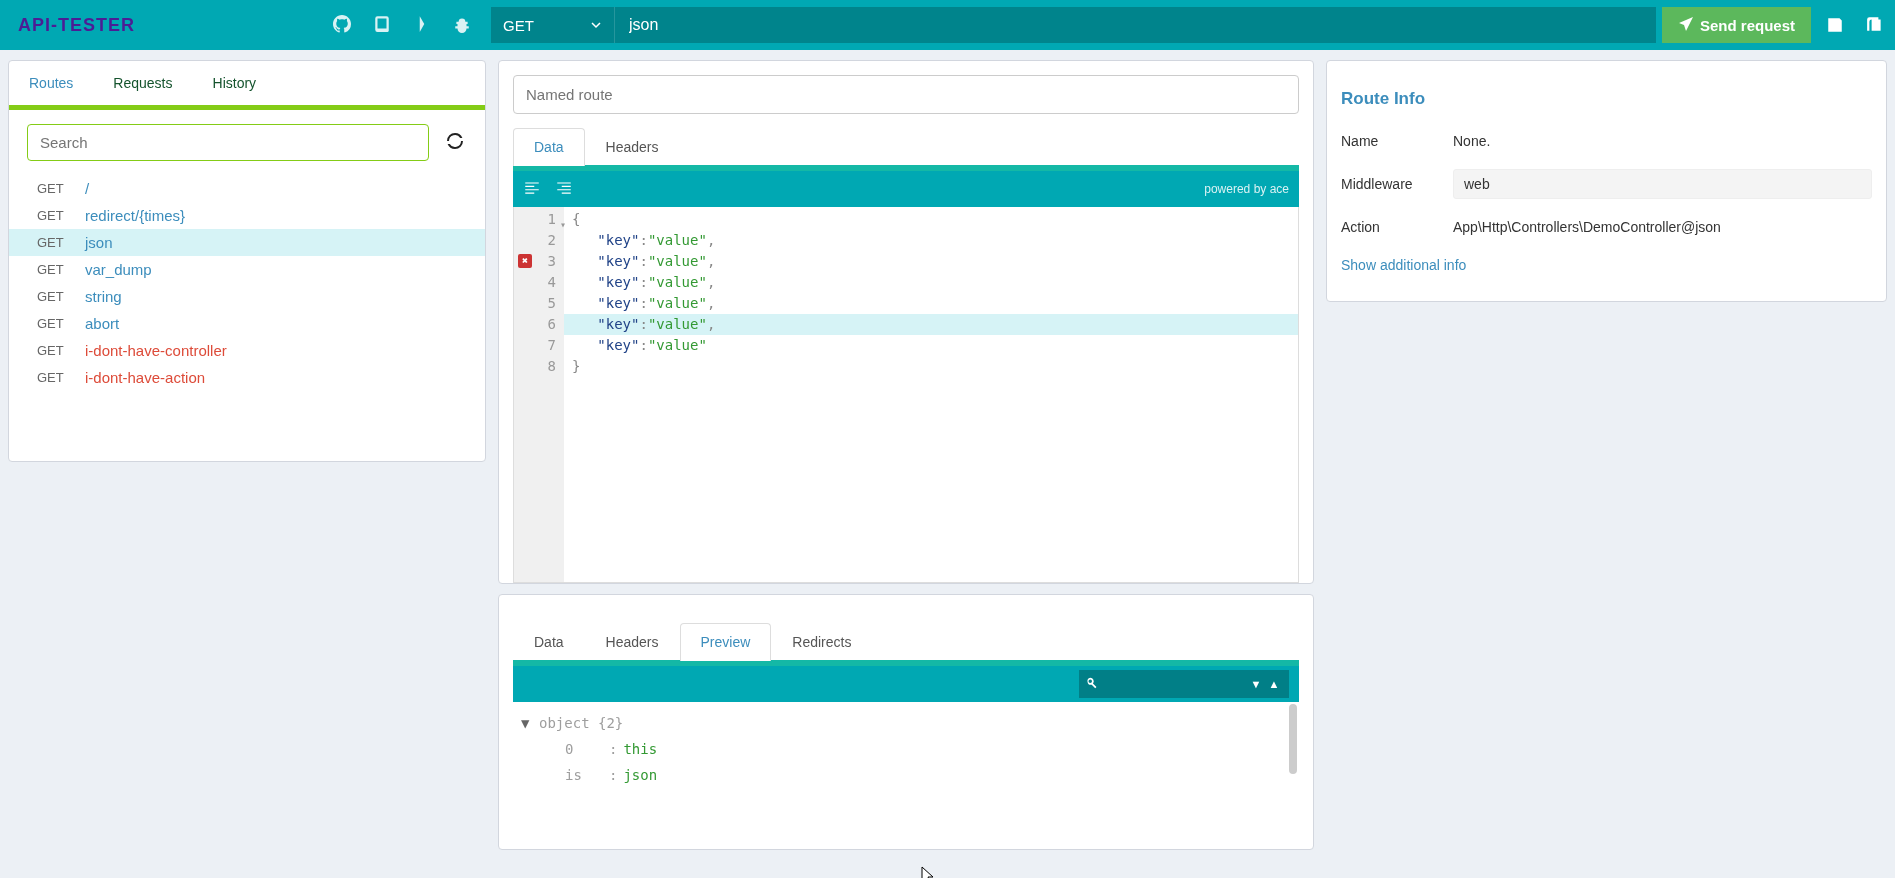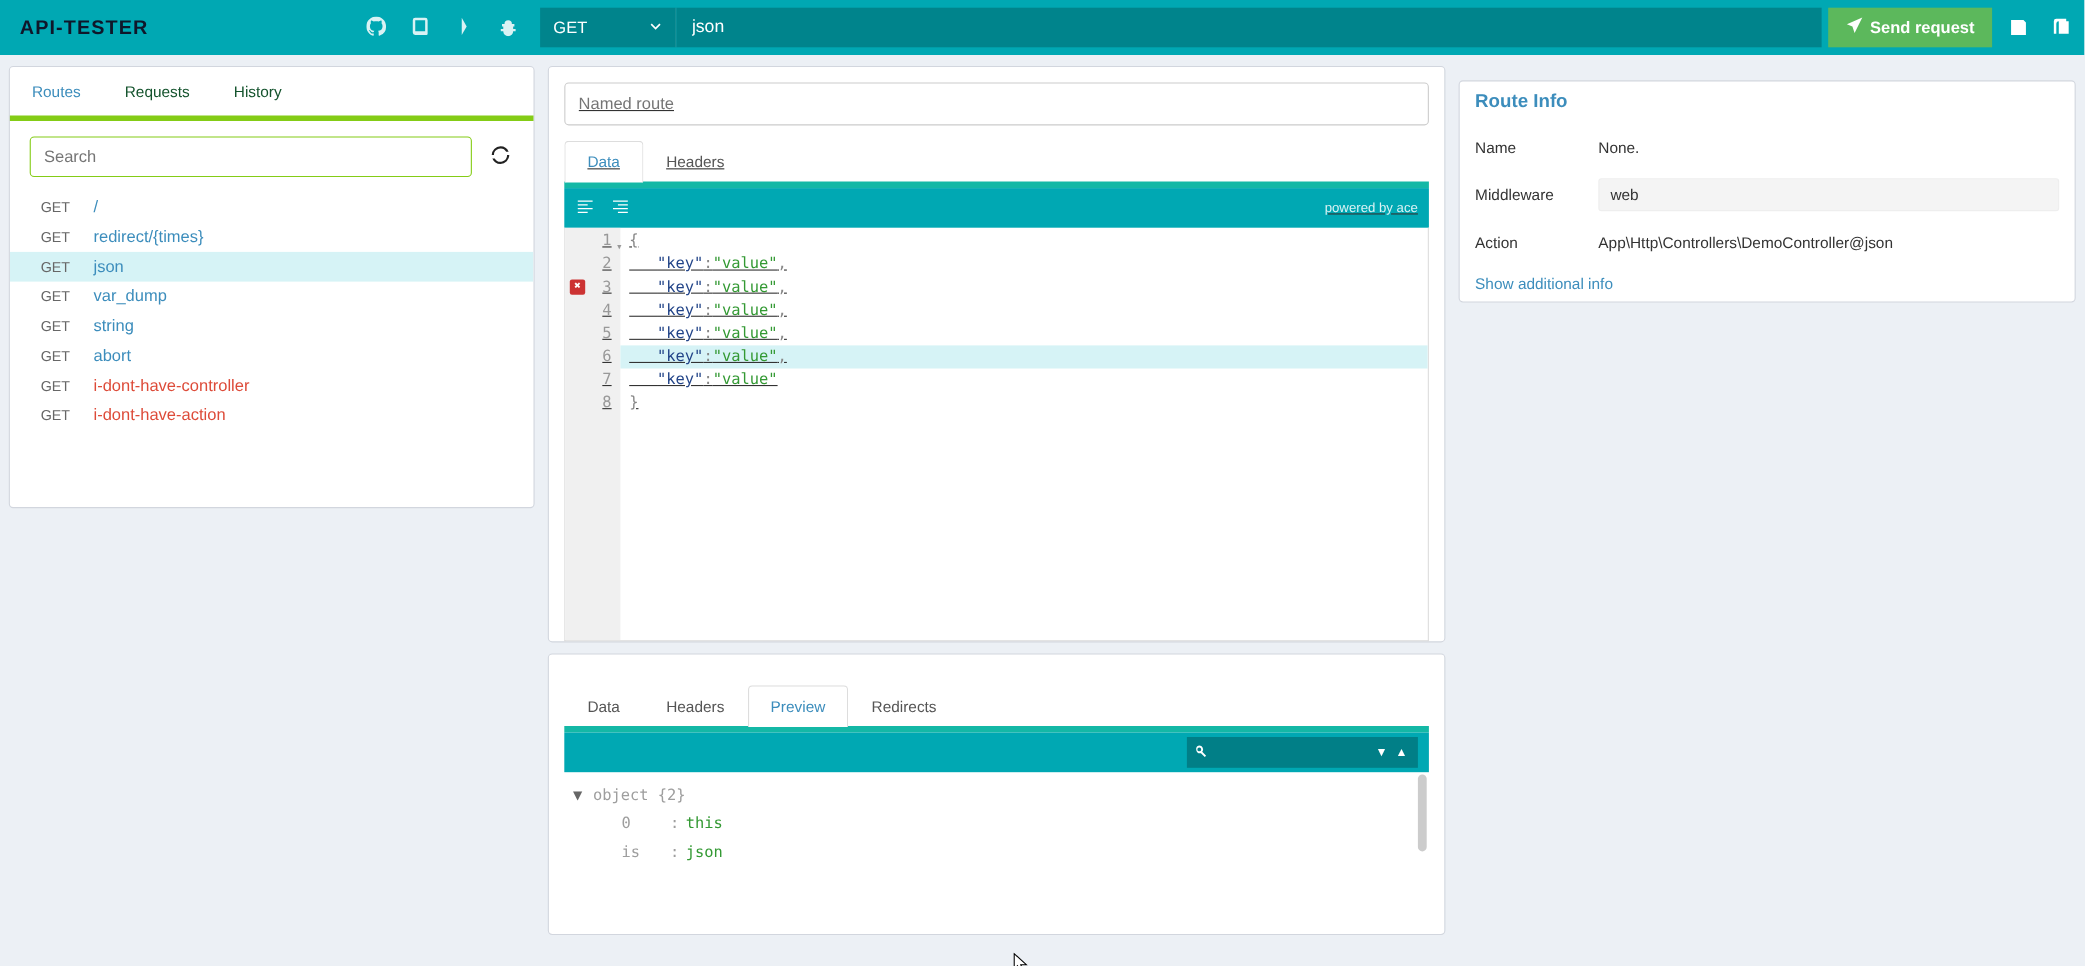--- a/index.html
+++ b/index.html
@@ -1,20 +1,20 @@
 <!DOCTYPE html>
 <html><head>
 <meta charset="utf-8">
 <style>
 * { box-sizing: border-box; margin: 0; padding: 0; }
 body { font-family: -apple-system, "Helvetica Neue", Arial, sans-serif; font-size: 14px; background: #ecf0f5; color: #333; width: 1895px; height: 878px; overflow: hidden; }
 
 
 .topbar { display: flex; align-items: center; background: #00a8b3; height: 50px; padding-left: 18px; }
-.logo { color: #0f172a; font-size: 18px; font-weight: 600; letter-spacing: 1px; width: 315px; }
+.logo { color: #4c1d95; font-size: 18px; font-weight: 600; letter-spacing: 1px; width: 315px; }
 .topbar-icons { display: flex; gap: 22px; color: rgba(255,255,255,0.85); margin-right: 20px; }
 .topbar-icons svg { width: 18px; height: 18px; fill: currentColor; }
 .method-select { display: flex; align-items: center; justify-content: space-between; background: #00848c; color: #fff; width: 124px; height: 36px; padding: 0 12px; border: none; font-size: 15px; border-right: 1px solid rgba(255,255,255,0.15); }
 .url-input { flex: 1; background: #00848c; border: none; color: #fff; height: 36px; padding: 0 14px; font-size: 16px; outline: none; }
 .url-input::placeholder { color: rgba(255,255,255,0.6); }
 .btn-send { display: flex; align-items: center; gap: 6px; background: #5cb85c; color: #fff; border: none; height: 36px; padding: 0 16px; font-size: 15px; font-weight: 600; margin-left: 6px; cursor: pointer; }
 .btn-send svg { width: 16px; height: 16px; fill: currentColor; }
 .topbar-right { display: flex; align-items: center; margin-left: 4px; }
 .topbar-right .icon-btn { width: 40px; height: 36px; display: flex; align-items: center; justify-content: center; color: #fff; cursor: pointer; }
 .topbar-right svg { width: 18px; height: 18px; fill: currentColor; }
@@ -37,21 +37,21 @@
 .refresh-icon svg { width: 24px; height: 24px; fill: #222; }
 .route-list { overflow-y: auto; }
 .route-item { display: flex; align-items: center; padding: 5px 14px 5px 28px; gap: 12px; cursor: pointer; }
 .route-item.active { background: #d6f3f6; }
 .route-item .method { font-size: 13px; color: #666; width: 36px; }
 .route-item .path { font-size: 15px; }
 .path-blue { color: #3c8dbc; }
 .path-red { color: #dd4b39; text-align: center; }
 
 
-.main-top.panel { padding: 14px 14px 0; height: 524px; display: flex; flex-direction: column; text-decoration: underline; }
+.main-top.panel { padding: 14px 14px 0; height: 524px; display: flex; flex-direction: column; }
 .named-input { width: 100%; border: 1px solid #ccc; border-radius: 4px; padding: 10px 12px; font-size: 15px; outline: none; }
 .main-tabs { display: flex; margin-top: 14px; border-bottom: 6px solid #14b8a6; }
 .main-tabs .tab { padding: 10px 20px; cursor: pointer; color: #555; border: 1px solid transparent; border-bottom: none; }
 .main-tabs .tab.active { color: #3c8dbc; border-color: #ddd; border-top-left-radius: 4px; border-top-right-radius: 4px; background: #fff; margin-bottom: -1px; }
 
 
 .editor-toolbar { display: flex; align-items: center; justify-content: space-between; background: #00a8b3; height: 36px; padding: 0 10px; margin-top: 0; }
 .editor-toolbar .left-icons { display: flex; gap: 14px; color: #fff; }
 .editor-toolbar svg { width: 18px; height: 18px; fill: currentColor; }
 .editor-toolbar .right-text { color: rgba(255,255,255,0.85); font-size: 12px; }
@@ -81,21 +81,21 @@
 .json-view { padding: 8px 0 0 8px; font-family: Menlo, Consolas, monospace; font-size: 14px; position: relative; flex: 1; }
 .json-view .scroll-thumb { position: absolute; right: 2px; top: 2px; width: 8px; height: 70px; background: #ccc; border-radius: 4px; }
 .jv-row { display: flex; align-items: center; height: 26px; }
 .jv-caret { width: 18px; color: #666; }
 .jv-key { color: #9e9e9e; min-width: 42px; }
 .jv-colon { color: #9e9e9e; padding: 0 6px 0 2px; }
 .jv-val-str { color: #339933; }
 .jv-type { color: #9e9e9e; }
 
 
-.right .panel { padding: 8px 14px; margin-top: 13px; }
+.right .panel { padding: 28px 14px; }
 .info-title { color: #3c8dbc; font-size: 17px; font-weight: 600; margin-bottom: 14px; }
 .info-row { display: flex; align-items: center; padding: 10px 0; }
 .info-label { width: 112px; color: #333; }
 .info-val { flex: 1; color: #333; }
 .info-val.boxed { background: #f4f4f4; border: 1px solid #eee; border-radius: 3px; padding: 6px 10px; }
 .info-link { color: #3c8dbc; padding-top: 12px; display: inline-block; }
 
 .cursor { position: absolute; left: 921px; top: 866px; width: 14px; height: 18px; pointer-events: none; }
 </style>
 </head>

